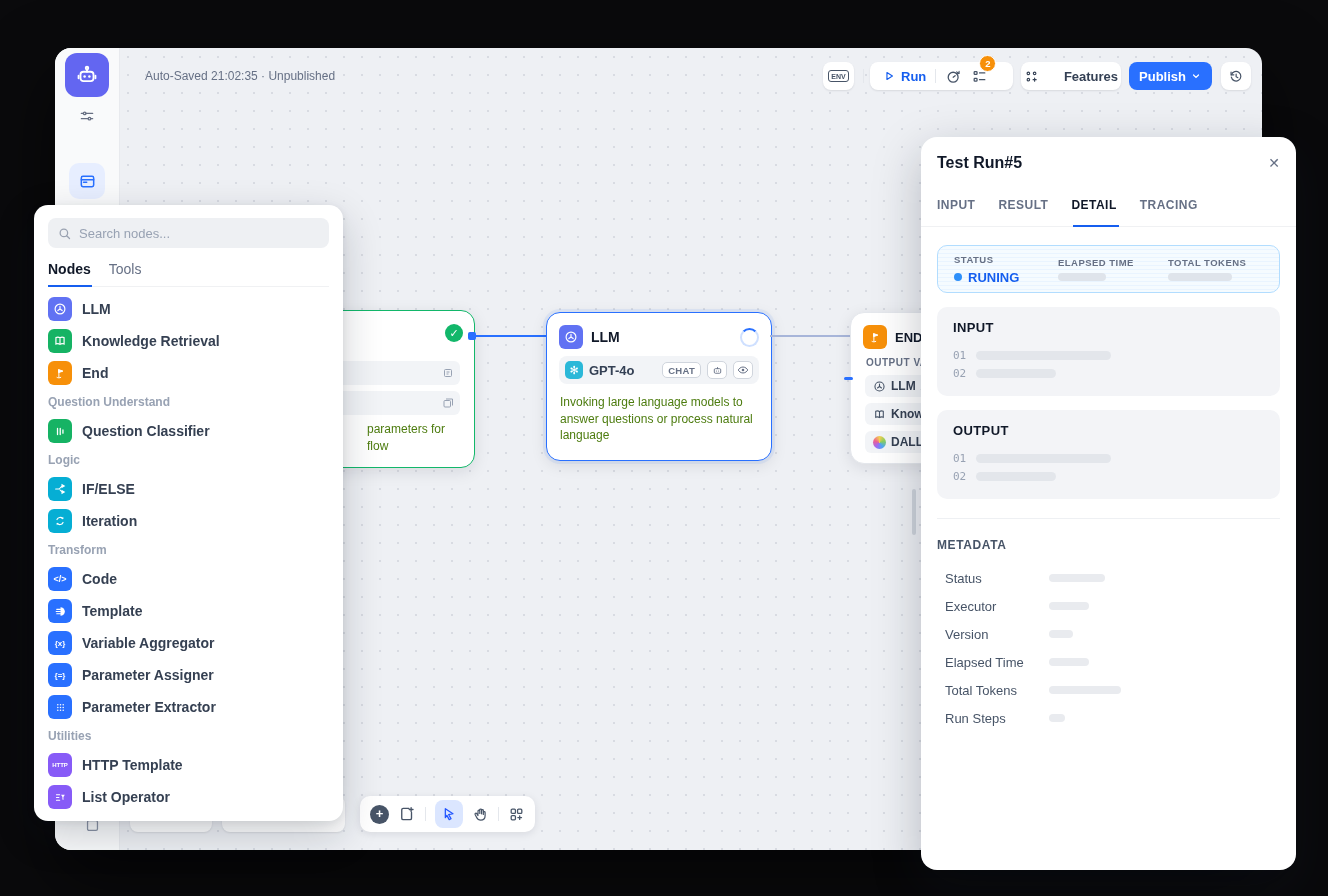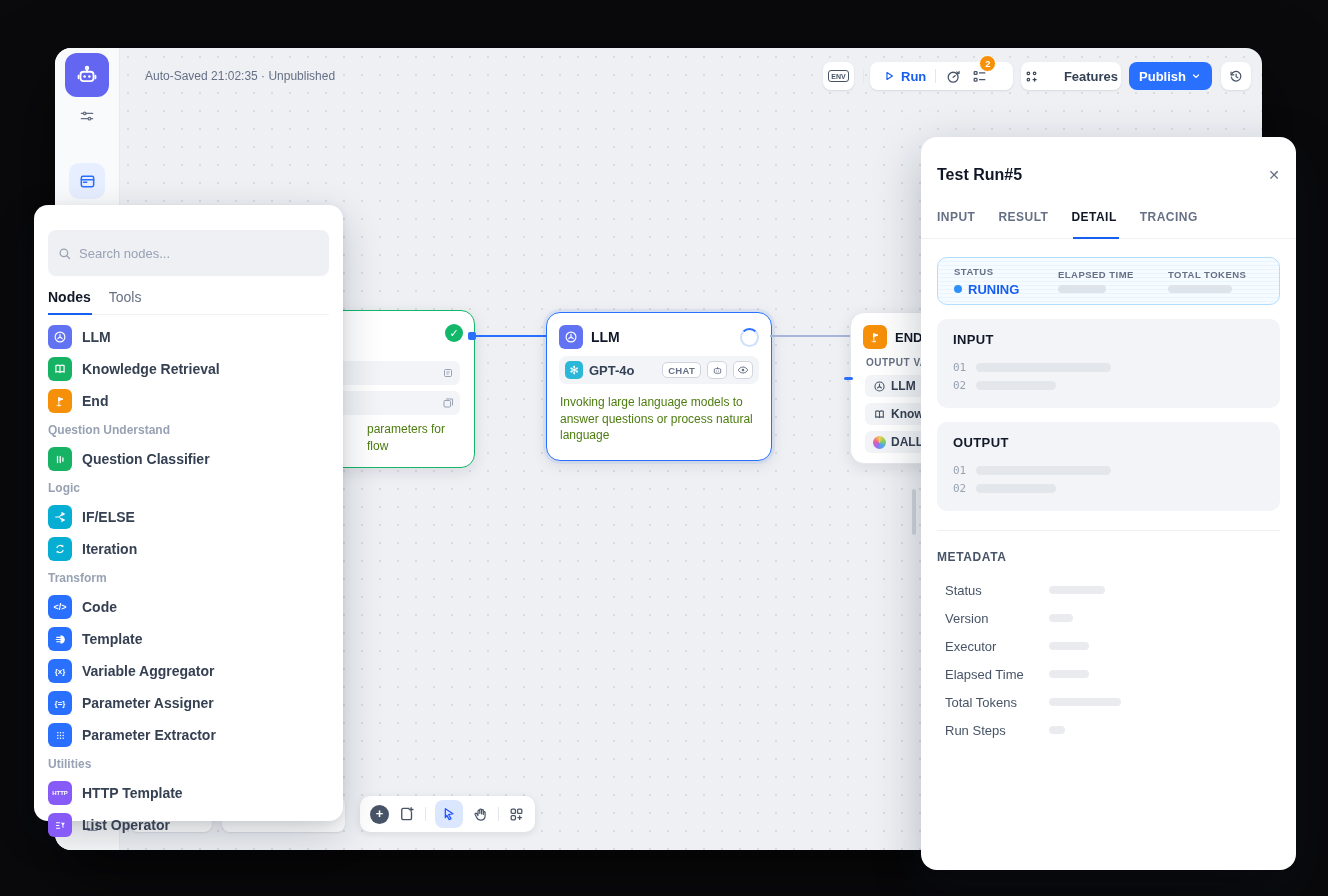--- a/index.html
+++ b/index.html
@@ -46,22 +46,22 @@
   .sec-tiny{font-size:10px;font-weight:700;color:#667085;letter-spacing:.05em}
   .edge{height:2px;background:#2970ff}
   .check{width:18px;height:18px;border-radius:50%;background:#12b76a;color:#fff;font-size:11px;
          display:flex;align-items:center;justify-content:center;font-weight:700}
   .spinner{width:15px;height:15px;border-radius:50%;border:2.5px solid #cfe0ff;border-top-color:#2970ff;
            animation:spin 1s linear infinite}
   @keyframes spin{to{transform:rotate(360deg)}}
   
   .node-panel{left:34px;top:205px;width:309px;height:616px;background:#fff;border-radius:14px;z-index:40;
               box-shadow:0 14px 40px rgba(16,24,40,.2),0 2px 8px rgba(16,24,40,.08);padding:13px 0 0 0;box-sizing:border-box}
-  .search-box{margin:12px 14px;background:#eef0f3;border-radius:8px;height:30px;display:flex;align-items:center;
-              gap:7px;padding:8px 9px;font-size:13px;color:#98a2b3}
+  .search-box{margin:0 14px;background:#eef0f3;border-radius:8px;height:30px;display:flex;align-items:center;
+              gap:7px;padding:0 9px;font-size:13px;color:#98a2b3}
   .np-tabs{display:flex;gap:18px;margin:13px 14px 0 14px;font-size:14px;border-bottom:1px solid #f0f1f3;
            padding-bottom:9px;position:relative}
   .np-tab-active{font-weight:700;color:#101828}
   .np-tab{color:#667085}
   .np-underline{position:absolute;left:0;bottom:-1px;width:44px;height:2px;background:#155eef}
   .np-list{padding:10px 14px;overflow:hidden}
   .np-item{display:flex;align-items:center;gap:10px;height:24px;margin-bottom:8px;font-size:14px;color:#354052;font-weight:600}
   .np-sec{font-size:12px;color:#98a2b3;margin:10px 0 10px 0;font-weight:600}
   .gtxt{font-size:8px;font-weight:700;letter-spacing:0}
   
@@ -452,21 +452,21 @@
           </svg>
         </span>
       <span>List Operator</span>
     </div>
   </div>
 </div>
 
 <div class="abs resize-handle"></div>
 
 <div class="abs run-panel">
-  <div class="flex" style="padding:29px 16px 12px 16px;justify-content:space-between">
+  <div class="flex" style="padding:17px 16px 12px 16px;justify-content:space-between">
     <span class="rp-title">Test Run#5</span>
     <span class="rp-close">✕</span>
   </div>
   <div class="rp-tabs">
     <span class="rp-tab">INPUT</span>
     <span class="rp-tab">RESULT</span>
     <span class="rp-tab on">DETAIL</span>
     <span class="rp-tab">TRACING</span>
     <span class="rp-underline"></span>
   </div>
@@ -515,26 +515,26 @@
 
   <div class="rp-div"></div>
   <div class="md-title">METADATA</div>
 
   <div style="margin-top:12px">
     <div class="md-row">
         <span class="md-label">Status</span>
         <span class="md-bar" style="width:56px"></span>
       </div>
     <div class="md-row">
+        <span class="md-label">Executor</span>
+        <span class="md-bar" style="width:40px"></span>
+      </div>
+    <div class="md-row">
         <span class="md-label">Version</span>
         <span class="md-bar" style="width:24px"></span>
-      </div>
-    <div class="md-row">
-        <span class="md-label">Executor</span>
-        <span class="md-bar" style="width:40px"></span>
       </div>
     <div class="md-row">
         <span class="md-label">Elapsed Time</span>
         <span class="md-bar" style="width:40px"></span>
       </div>
     <div class="md-row">
         <span class="md-label">Total Tokens</span>
         <span class="md-bar" style="width:72px"></span>
       </div>
     <div class="md-row">

